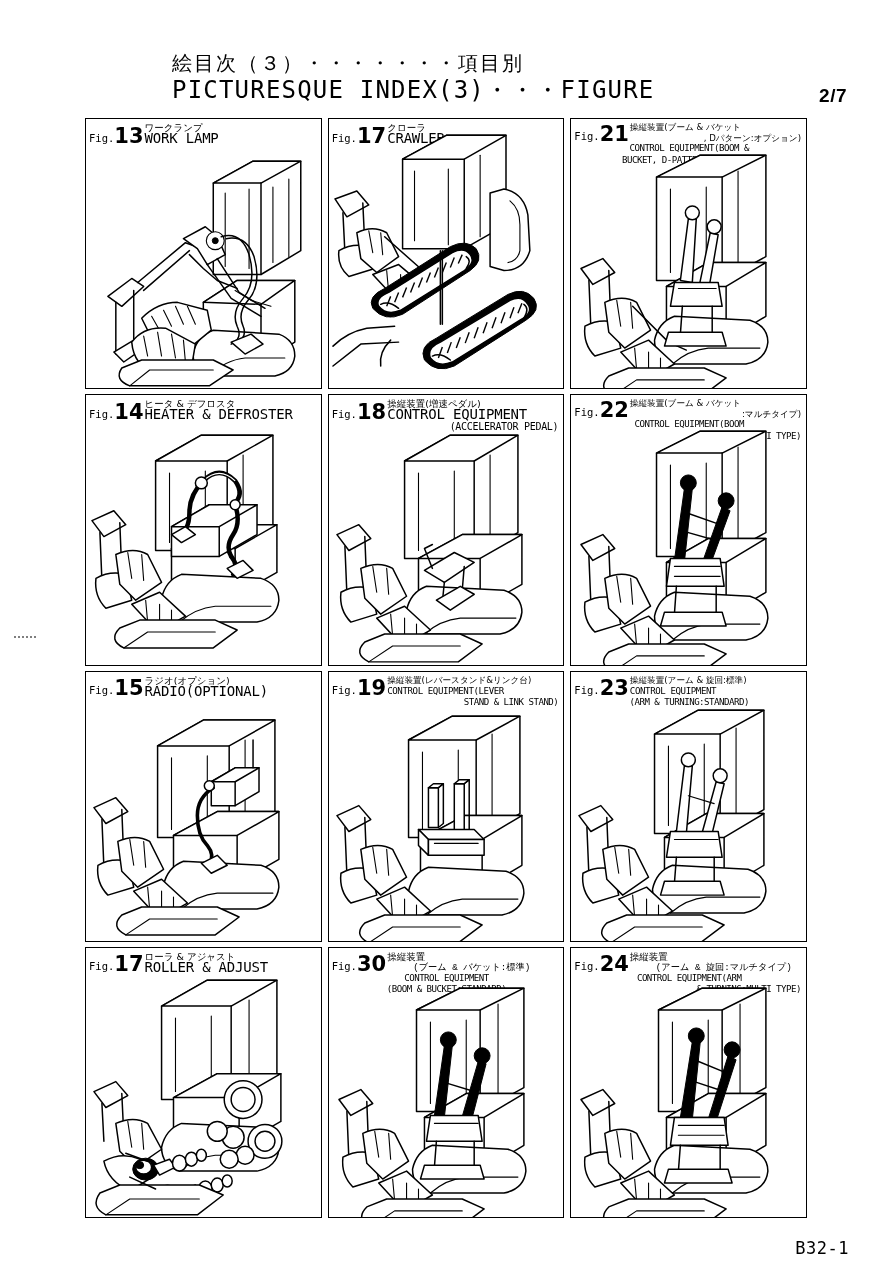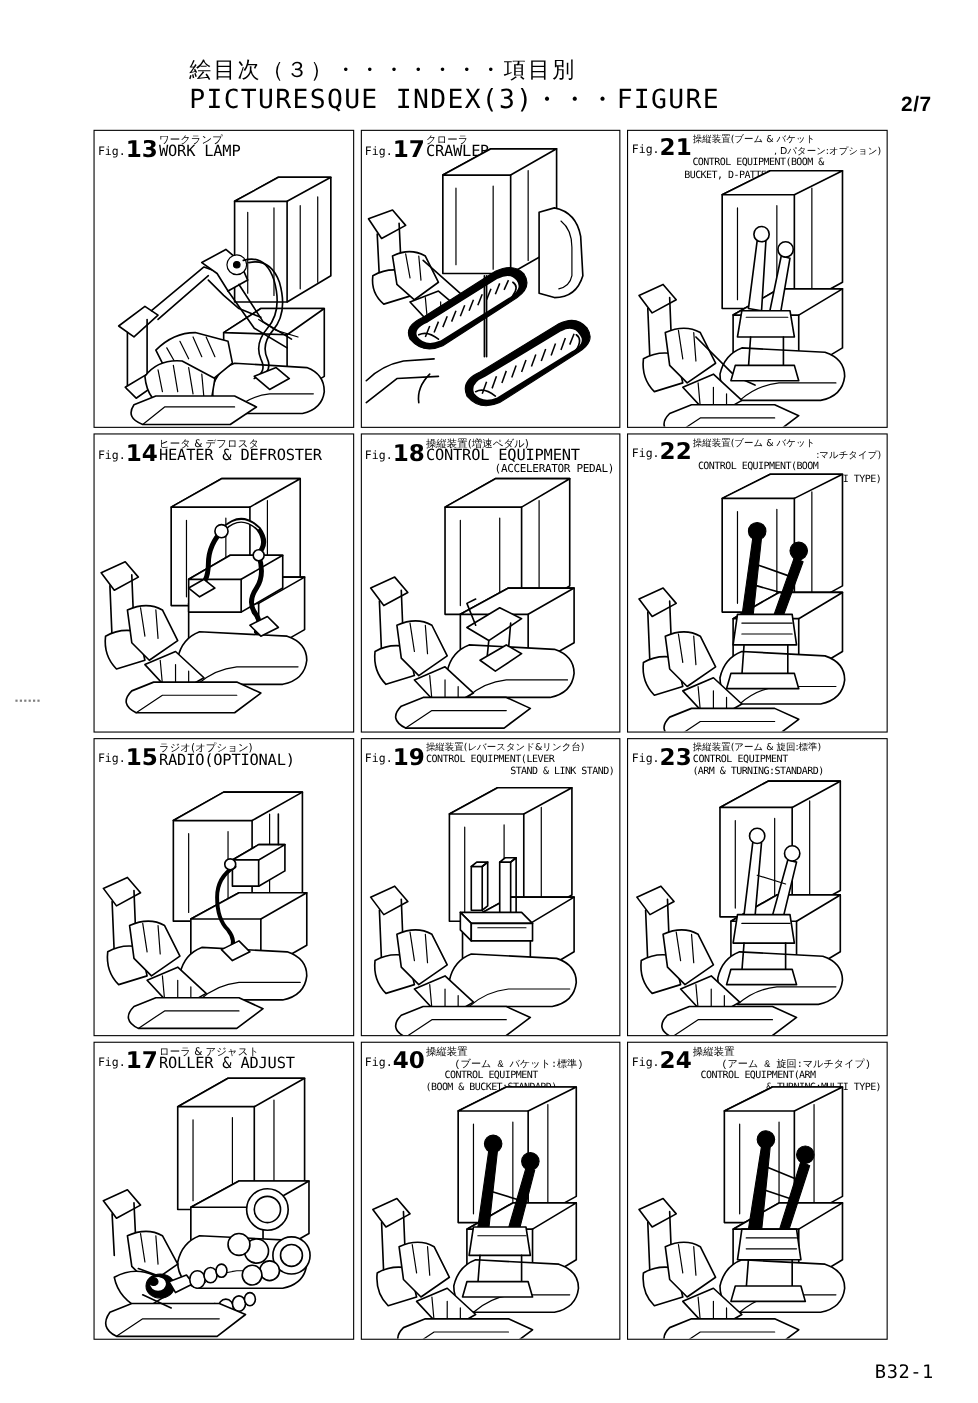--- a/index.html
+++ b/index.html
@@ -641,21 +641,21 @@
             <path class="ln" d="M40 192 L62 200 M44 216 L70 228"></path>
           </g>
         </svg>
       </div>
     </div>
 
     <div class="cell">
       <div class="cap">
         <div class="cap-line1">
           <span class="figlab">Fig.</span>
-          <span class="fignum">40</span>
+          <span class="fignum">30</span>
           <span class="cap-texts">
             <div class="jp">操縦装置</div>
             <div class="jp-center">(ブーム &amp; バケット:標準)</div>
           </span>
         </div>
         <div class="cap-extra tiny">CONTROL EQUIPMENT</div>
         <div class="cap-extra tiny">(BOOM &amp; BUCKET:STANDARD)</div>
       </div>
       <div class="art">
         <svg viewBox="0 0 236 270" preserveAspectRatio="xMidYMid meet">

